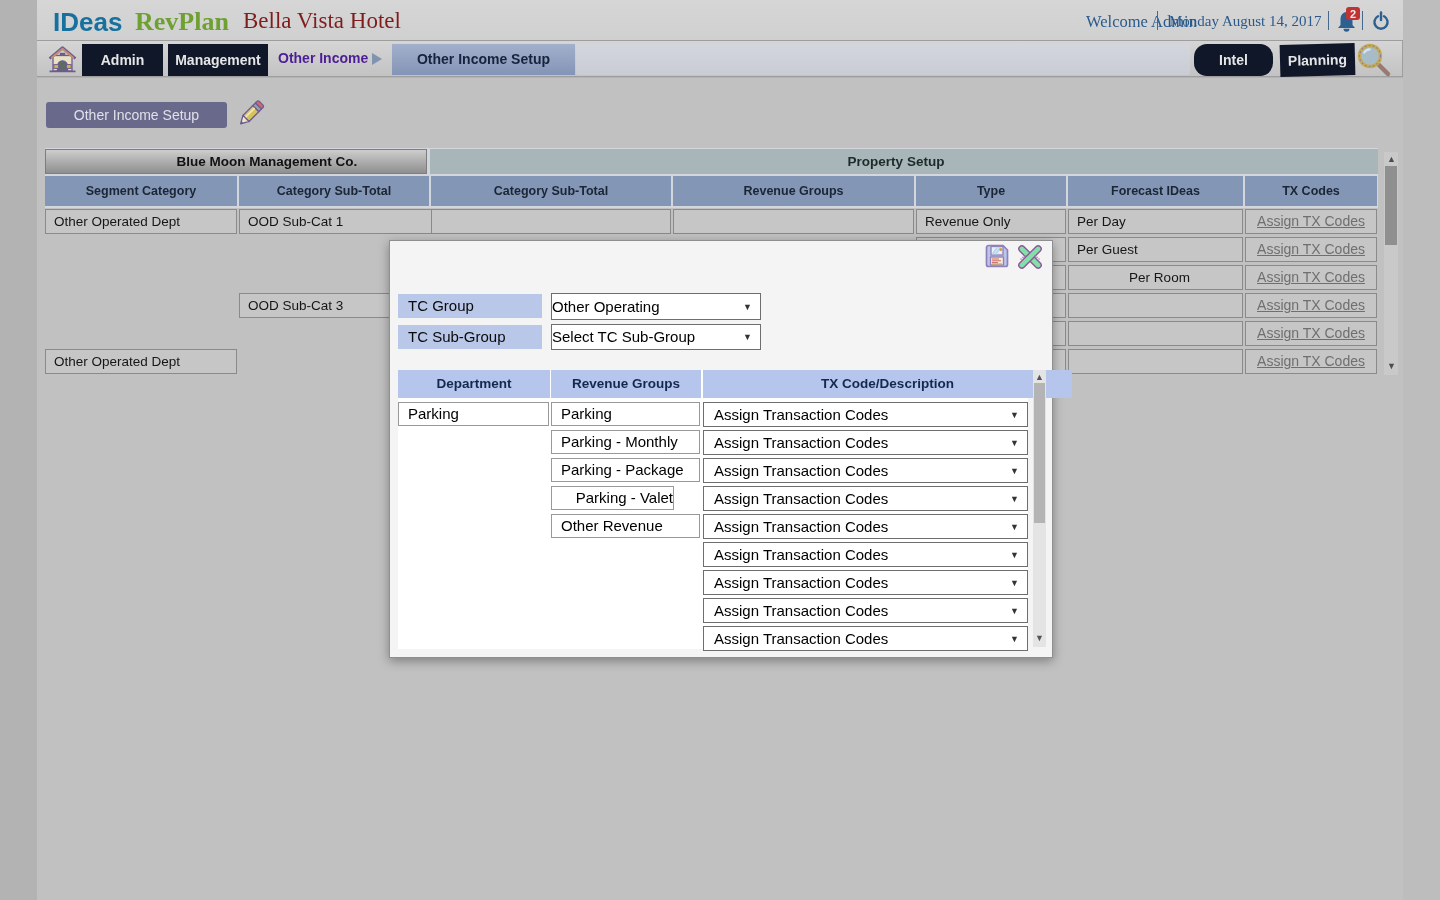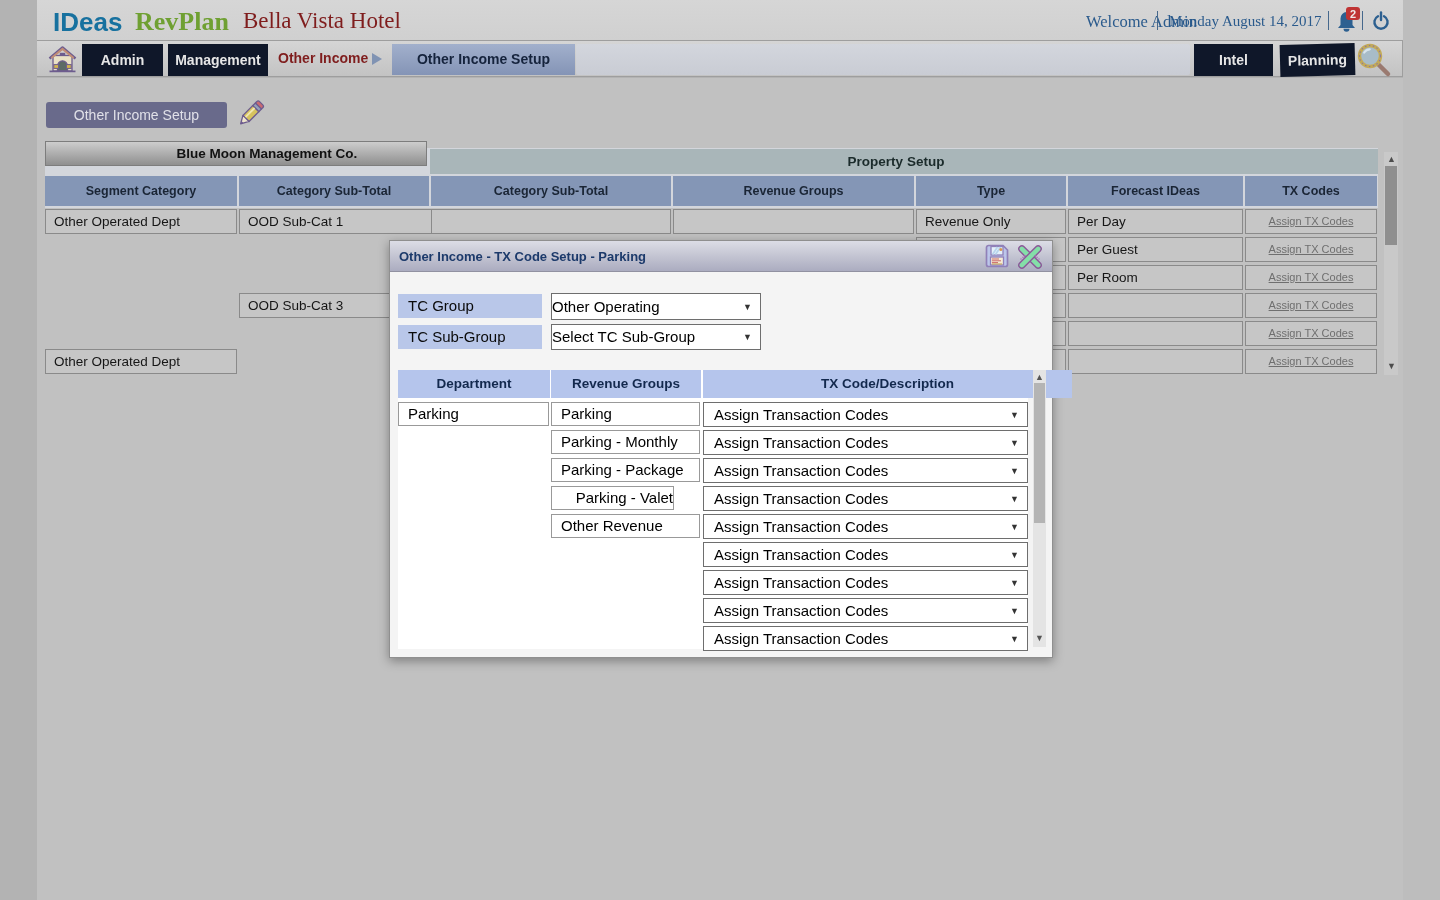--- a/index.html
+++ b/index.html
@@ -21,33 +21,33 @@
   #navbar { left:37px; top:40px; width:1366px; height:37px;
     border-top:1px solid #9e9e9e; border-bottom:1px solid #9e9e9e; border-right:1px solid #9e9e9e;
     background:linear-gradient(#d5d5d5,#c3c3c3); }
   #crumbstrip { left:576px; top:44px; width:614px; height:31px; border-radius:2px;
     background:linear-gradient(#d3d6dd,#c9ccd4); }
   .navbtn { background:#0f1729; color:#e6e6e6; font-size:14px; font-weight:bold;
     text-align:center; top:44px; height:32px; line-height:32px; }
   #btn-setup { left:392px; top:44px; width:183px; height:31px; text-align:center;
     line-height:31px; font-size:14px; font-weight:bold; color:#15233c;
     background:linear-gradient(#a2b0cc,#8494b6); }
-  #oi-label { left:278px; top:50px; font-size:14px; font-weight:bold; color:#7f1d1d; }
+  #oi-label { left:278px; top:50px; font-size:14px; font-weight:bold; color:#4c1d95; }
   #oi-arrow { left:372px; top:53px; width:0; height:0;
     border-left:10px solid #8093b3; border-top:6px solid transparent; border-bottom:6px solid transparent; }
   
   #content { left:37px; top:78px; width:1366px; height:822px; background:#c1c1c1; }
   #titlebtn { left:46px; top:102px; width:181px; height:26px; background:#696a8b;
     border-radius:3px; color:#e0e0e8; font-size:14px; text-align:center; line-height:26px; }
   
   .h2c { top:176px; height:30px; background:#8496b6; color:#1a2535; font-size:12.5px;
     font-weight:bold; text-align:center; line-height:30px; }
   .cell { background:#c6c6c6; border:1px solid #8a8a8a; font-size:13.5px; color:#161616;
     padding-left:8px; line-height:23px; height:25px; }
-  .lnk { background:#c6c6c6; border:1px solid #8a8a8a; font-size:11px; color:#6f6f6f;
+  .lnk { background:#c6c6c6; border:1px solid #8a8a8a; font-size:14px; color:#6f6f6f;
     text-align:center; line-height:23px; height:25px; text-decoration:underline; }
   
   #modal { left:389px; top:240px; width:664px; height:418px; background:#f4f4f4;
     border:1px solid #8f8f8f; box-shadow:0 3px 10px rgba(0,0,0,0.35); }
   #mtitle { left:0; top:0; width:662px; height:31px;
     background:linear-gradient(#dcdde6 0%,#c6c7d4 45%,#abacc0 100%); border-bottom:1px solid #9191a1; }
   #mtitle span { position:absolute; left:9px; top:0; line-height:31px; font-size:13px;
     font-weight:bold; color:#1c3a6b; }
   .mlabel { left:8px; width:144px; height:24px; background:#b9c7e9; font-size:15px;
     color:#0a0a0a; padding-left:10px; line-height:24px; }
@@ -97,21 +97,21 @@
   <rect x="19.4" y="19.6" width="4.8" height="3.8" fill="#d2b64e" stroke="#6d5c8e" stroke-width="1"></rect>
   <path d="M2.5 13.5 L15.5 2.5 L28.5 13.5" fill="none" stroke="#6d5c8e" stroke-width="2.5" stroke-linejoin="round"></path>
   <path d="M4.4 13 L15.5 3.9 L26.6 13" fill="none" stroke="#c28d76" stroke-width="2"></path>
   <line x1="2.5" y1="26.4" x2="28.5" y2="26.4" stroke="#6d5c8e" stroke-width="1.7"></line>
 </svg></div>
 <div class="abs navbtn" style="left:82px; width:81px;">Admin</div>
 <div class="abs navbtn" style="left:168px; width:100px;">Management</div>
 <div class="abs" id="oi-label">Other Income</div>
 <div class="abs" id="oi-arrow"></div>
 <div class="abs" id="btn-setup">Other Income Setup</div>
-<div class="abs navbtn" style="left:1194px; width:79px;">Intel</div>
+<div class="abs navbtn" style="left:1194px; width:79px;border-radius:13px;">Intel</div>
 <div class="abs navbtn" style="left:1280px; width:75px; transform:rotate(-1.5deg);">Planning</div>
 <div class="abs" id="searchicon" style="left:1356px; top:43px;">
 <svg width="37" height="35" viewBox="0 0 37 35">
   <line x1="22" y1="21" x2="32" y2="31" stroke="#9a7a70" stroke-width="4.5" stroke-linecap="round"></line>
   <circle cx="14" cy="13" r="10.5" fill="#a8bcc8" stroke="#c3aa58" stroke-width="3.4"></circle>
   <circle cx="14" cy="13" r="10.5" fill="none" stroke="#8a78a0" stroke-width="1.1" stroke-dasharray="1.5 2.5"></circle>
   <path d="M8.2 9.5 a7 7 0 0 1 5.5-3.2" fill="none" stroke="#d8e4ec" stroke-width="2.2" stroke-linecap="round"></path>
 </svg></div>
 
 <div class="abs" id="content"></div>
@@ -123,21 +123,21 @@
     <rect x="12" y="0.5" width="8.6" height="4.6" rx="2" fill="#ca6a72" stroke="#6d5c8e" stroke-width="1.3"></rect>
     <rect x="12" y="4.4" width="8.6" height="3.8" fill="#93a0bb" stroke="#6d5c8e" stroke-width="1.3"></rect>
     <rect x="12" y="8.2" width="8.6" height="13.8" fill="#d6c25e" stroke="#6d5c8e" stroke-width="1.3"></rect>
     <line x1="15" y1="8.5" x2="15" y2="22" stroke="#f0e6b0" stroke-width="1.8"></line>
     <path d="M12 22 h8.6 l-4.3 7.5 z" fill="#efe6cc" stroke="#6d5c8e" stroke-width="1.3" stroke-linejoin="round"></path>
     <path d="M14.9 27 l1.4 2.3 1.4-2.3 z" fill="#6d5c8e"></path>
   </g>
 </svg></div>
 
 <div class="abs" style="left:45px; top:148px; width:1333px; height:60px; background:#d3d6dc;"></div>
-<div class="abs" style="left:45px; top:141px; width:382px; height:25px;
+<div class="abs" style="left:45px; top:149px; width:382px; height:25px;
   background:linear-gradient(#cdcdcd,#8f8f8f); border:1px solid #7d7d7d; color:#111;
   font-size:13.5px; font-weight:bold; text-align:center; line-height:23px; padding-left:62px;">Blue Moon Management Co.</div>
 <div class="abs" style="left:430px; top:149px; width:948px; height:25px; background:#a9b6b9;
   color:#1b2b2b; font-size:13.5px; font-weight:bold; text-align:center; line-height:25px; padding-right:16px;">Property Setup</div>
 
 <div class="abs h2c" style="left:45px; width:192px;">Segment Category</div>
 <div class="abs h2c" style="left:239px; width:190px;">Category Sub-Total</div>
 <div class="abs h2c" style="left:431px; width:240px;">Category Sub-Total</div>
 <div class="abs h2c" style="left:673px; width:241px;">Revenue Groups</div>
 <div class="abs h2c" style="left:916px; width:150px;">Type</div>
@@ -150,21 +150,21 @@
 <div class="abs cell" style="left:673px; top:209px; width:241px;"></div>
 <div class="abs cell" style="left:916px; top:209px; width:150px;">Revenue Only</div>
 <div class="abs cell" style="left:1068px; top:209px; width:175px;">Per Day</div>
 <div class="abs lnk" style="left:1245px; top:209px; width:132px;">Assign TX Codes</div>
 
 <div class="abs cell" style="left:916px; top:237px; width:150px;"></div>
 <div class="abs cell" style="left:1068px; top:237px; width:175px;">Per Guest</div>
 <div class="abs lnk" style="left:1245px; top:237px; width:132px;">Assign TX Codes</div>
 
 <div class="abs cell" style="left:916px; top:265px; width:150px;"></div>
-<div class="abs cell" style="left:1068px; top:265px; width:175px;">Per Room</div>
+<div class="abs cell" style="left:1068px; top:265px; width:175px;text-align:center;">Per Room</div>
 <div class="abs lnk" style="left:1245px; top:265px; width:132px;">Assign TX Codes</div>
 
 <div class="abs cell" style="left:239px; top:293px; width:190px;">OOD Sub-Cat 3</div>
 <div class="abs cell" style="left:916px; top:293px; width:150px;"></div>
 <div class="abs cell" style="left:1068px; top:293px; width:175px;"></div>
 <div class="abs lnk" style="left:1245px; top:293px; width:132px;">Assign TX Codes</div>
 
 <div class="abs cell" style="left:916px; top:321px; width:150px;"></div>
 <div class="abs cell" style="left:1068px; top:321px; width:175px;"></div>
 <div class="abs lnk" style="left:1245px; top:321px; width:132px;">Assign TX Codes</div>
@@ -173,23 +173,20 @@
 <div class="abs cell" style="left:916px; top:349px; width:150px;"></div>
 <div class="abs cell" style="left:1068px; top:349px; width:175px;"></div>
 <div class="abs lnk" style="left:1245px; top:349px; width:132px;">Assign TX Codes</div>
 
 <div class="abs" style="left:1384px; top:152px; width:14px; height:223px; background:#c9c9c9;"></div>
 <div class="abs arrglyph" style="left:1387px; top:155px;">▲</div>
 <div class="abs" style="left:1385px; top:166px; width:12px; height:79px; background:#8f8f8f;"></div>
 <div class="abs arrglyph" style="left:1387px; top:362px;">▼</div>
 
 <div class="abs" id="modal">
-  <div class="abs" id="mtitle">
-      <span>Other Income - TX Code Setup - Parking</span>
-    </div>
   <div class="abs" id="savicon" style="left:594px; top:2px;">
   <svg width="26" height="26" viewBox="0 0 26 26">
     <path d="M2.5 4.5 a2 2 0 0 1 2-2 H19 l4.5 4.5 V21.5 a2 2 0 0 1-2 2 H4.5 a2 2 0 0 1-2-2 z" fill="#bcc6ea" stroke="#9080b8" stroke-width="1.7"></path>
     <rect x="7" y="3.5" width="12" height="8.5" fill="#e4f0fa" stroke="#9080b8" stroke-width="1.3"></rect>
     <path d="M8.5 11.5 l5-7.5 M11.5 11.5 l5-7.5" stroke="#b8d4ec" stroke-width="1.8"></path>
     <circle cx="16.8" cy="6.5" r="1.5" fill="#d89850"></circle>
     <rect x="6.5" y="14" width="13" height="8" fill="#f6ecd4" stroke="#9080b8" stroke-width="1.3"></rect>
     <path d="M8 16 h7 M8 17.8 h9 M8 19.6 h6" stroke="#cc6a6a" stroke-width="1"></path>
     <path d="M8 21 h10" stroke="#c8a868" stroke-width="1.2"></path>
   </svg></div>

